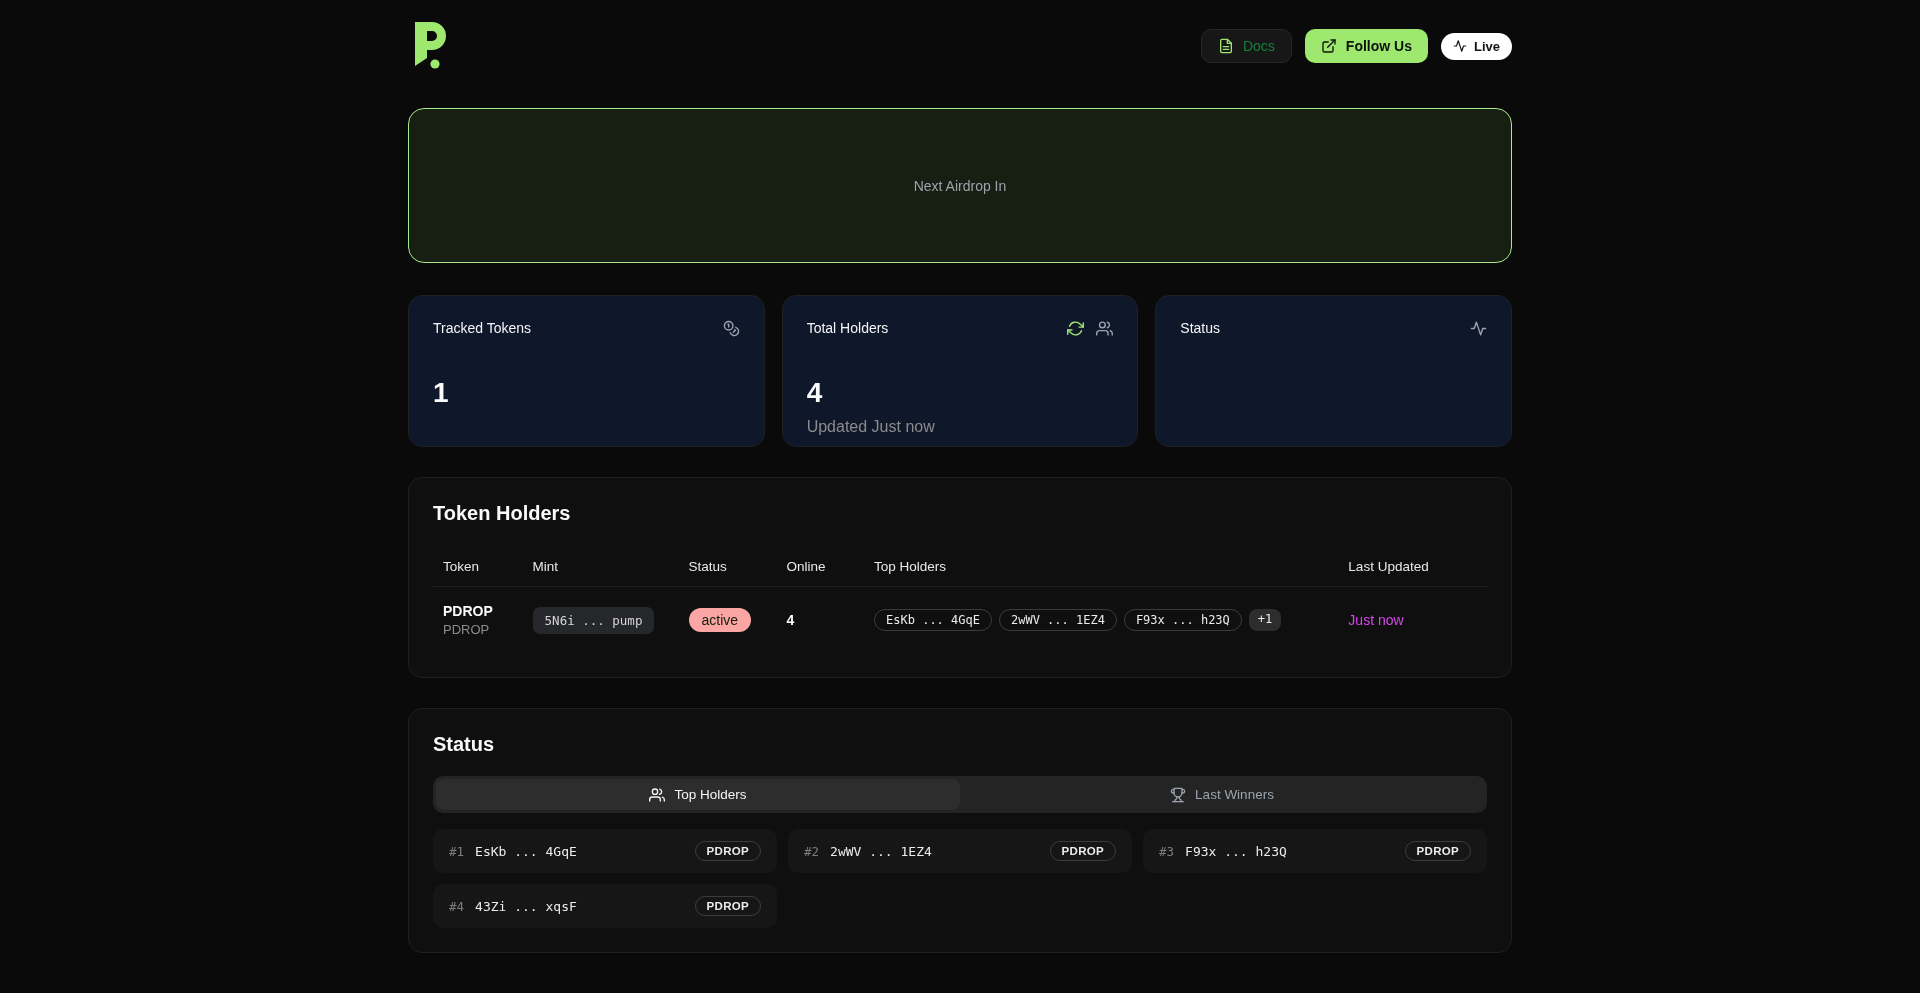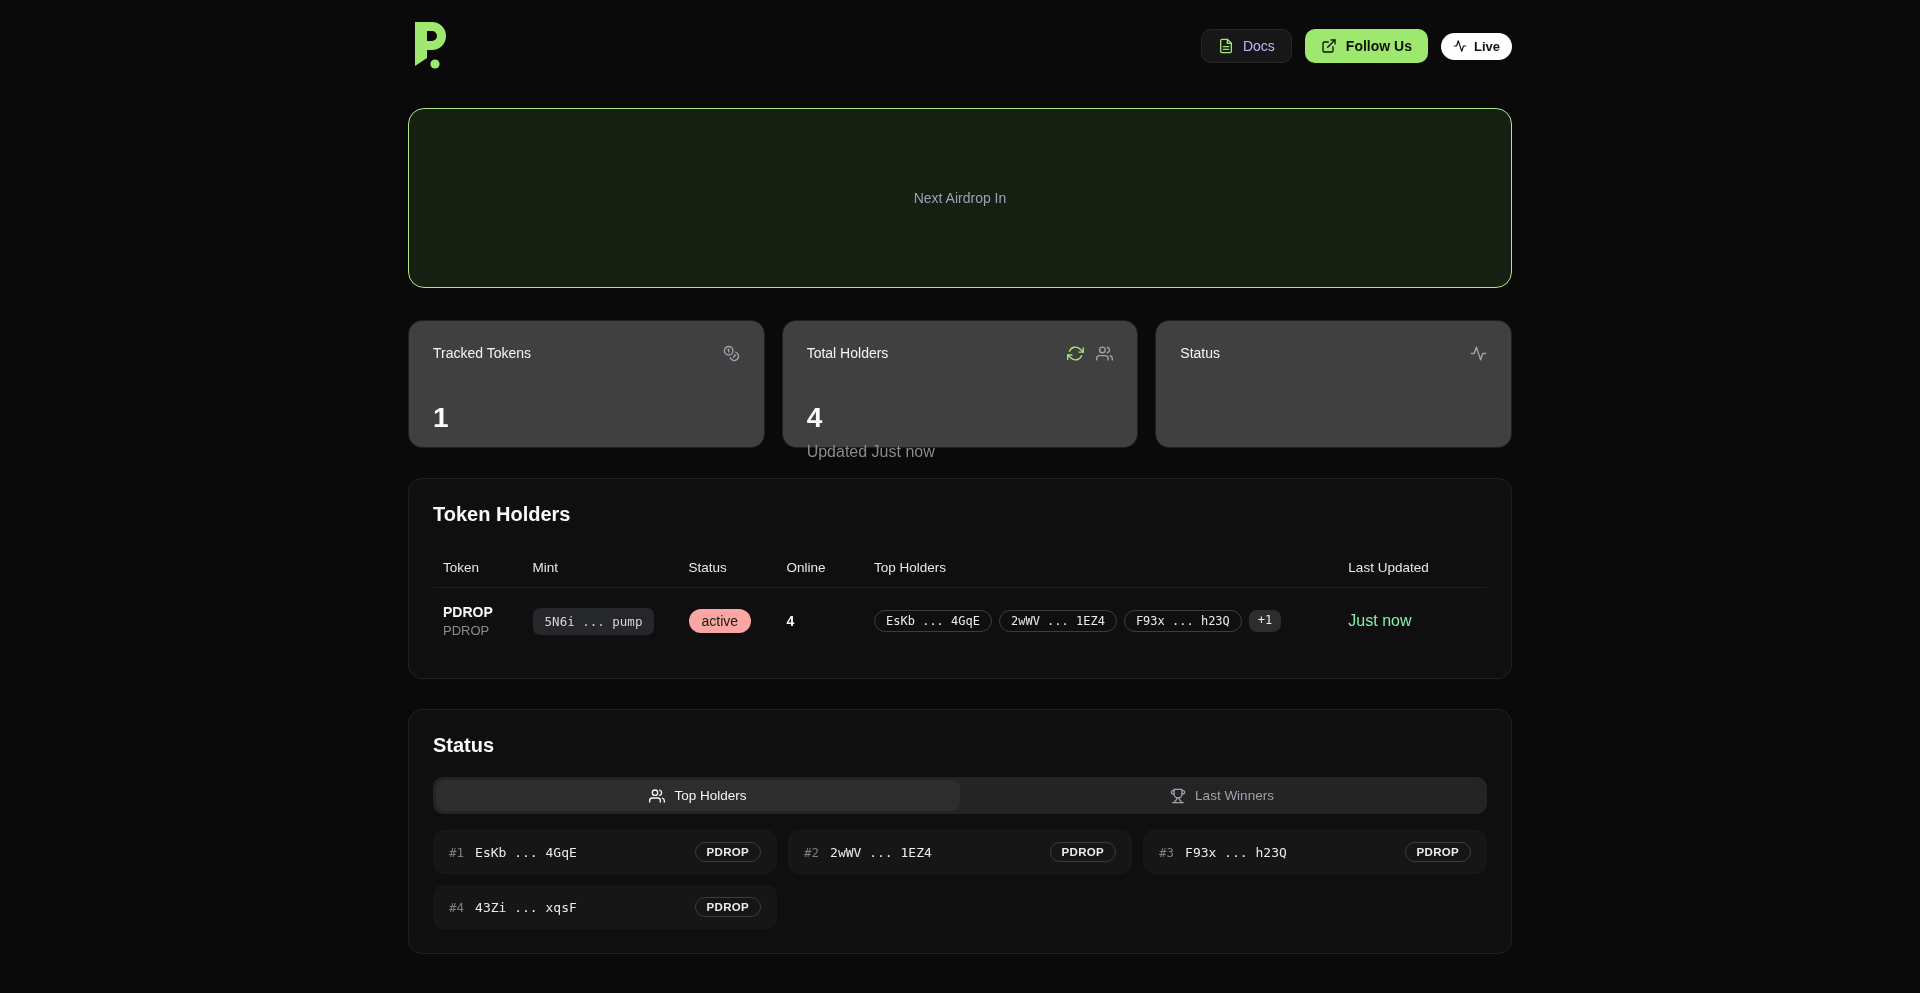--- a/index.html
+++ b/index.html
@@ -10,41 +10,41 @@
     font-family:"Liberation Sans", sans-serif;
     overflow:hidden;
   }
   .container { width:1104px; margin:0 auto; }
 
   
   .topbar { display:flex; align-items:center; justify-content:space-between; padding-top:18px; height:74px; }
   .logo { width:46px; height:54px; display:flex; align-items:center; cursor:pointer; }
   .header-actions { display:flex; align-items:center; gap:13px; }
   .btn { display:inline-flex; align-items:center; gap:9px; border-radius:10px; font-size:14px; cursor:pointer; border:none; font-family:"Liberation Sans",sans-serif; }
-  .btn-docs { background:#161716; border:1px solid #262826; color:#c4b5fd; padding:8px 16px; height:34px; }
+  .btn-docs { background:#161716; border:1px solid #262826; color:#15803d; padding:8px 16px; height:34px; }
   .btn-docs svg { stroke:#9fe870; }
   .btn-follow { background:#9fe870; color:#0c140a; padding:8px 16px; height:34px; font-weight:700; }
   .btn-follow svg { stroke:#0c140a; }
   .badge-live { display:inline-flex; align-items:center; gap:7px; background:#ffffff; color:#141414; border-radius:999px; padding:5px 12px; height:27px; font-size:13px; font-weight:600; }
   .badge-live svg { stroke:#141414; }
 
   
   .airdrop-card {
-    margin-top:34px; height:180px; border:1px solid #a9e88b; border-radius:16px;
+    margin-top:34px; height:155px; border:1px solid #a9e88b; border-radius:16px;
     background:#161f11;
     display:flex; flex-direction:column; align-items:center; justify-content:center; gap:7px;
   }
   .airdrop-label { font-size:14px; color:#9ca3af; }
   .airdrop-row { display:flex; align-items:center; gap:13px; }
   .airdrop-row svg { stroke:#9fe870; }
   .countdown { font-size:38px; font-weight:700; color:#9fe870; letter-spacing:3px; font-family:"DejaVu Sans", sans-serif; }
 
   
   .stats-row { margin-top:32px; display:grid; grid-template-columns:1fr 1fr 1fr; gap:17px; }
-  .stat-card { background:#404040; border:1px solid #1f201f; border-radius:14px; height:128px; padding:24px; }
+  .stat-card { background:#0f172a; border:1px solid #1f201f; border-radius:14px; height:152px; padding:24px; }
   .stat-head { display:flex; align-items:flex-start; justify-content:space-between; }
   .stat-title { font-size:14px; font-weight:500; color:#f5f5f5; }
   .stat-icons { display:flex; gap:12px; }
   .stat-icons svg { stroke:#9ca3af; }
   .stat-icons svg.green { stroke:#9fe870; }
   .stat-value { margin-top:40px; font-size:28px; font-weight:700; color:#fafafa; }
   .stat-updated { margin-top:9px; font-size:16px; color:#8b8b8b; }
   .online-row { margin-top:40px; display:flex; align-items:center; gap:10px; }
   .online-dot { width:9px; height:9px; border-radius:50%; background:#6abf69; }
   .online-text { font-size:28px; font-weight:700; color:#fafafa; }
@@ -56,21 +56,21 @@
   th { text-align:left; font-size:13.5px; font-weight:500; color:#e8e8e8; padding:12px 10px; border-bottom:1px solid #1e1f1e; }
   td { padding:16px 10px; vertical-align:middle; }
   .tk-name { font-size:14px; font-weight:700; color:#fafafa; }
   .tk-sub { font-size:13px; color:#8b8b8b; margin-top:3px; }
   .mint-chip { display:inline-block; background:#26272b; border-radius:7px; padding:6px 12px; font-family:"DejaVu Sans Mono", monospace; font-size:12.5px; color:#d6d6d6; }
   .status-pill { display:inline-block; background:#fca5a5; color:#11200b; border-radius:999px; padding:4px 13px; font-size:14px; }
   .holders-num { font-size:14px; font-weight:700; color:#fafafa; }
   .chips { display:flex; flex-wrap:wrap; gap:7px; max-width:420px; }
   .chip { display:inline-block; border:1px solid #3b3c3b; border-radius:999px; padding:3px 11px; font-family:"DejaVu Sans Mono", monospace; font-size:12px; color:#ececec; background:transparent; }
   .chip-more { display:inline-block; background:#2c2d2c; border-radius:8px; padding:3px 9px; font-family:"DejaVu Sans Mono", monospace; font-size:12px; color:#ececec; }
-  .updated-cell { font-size:16px; color:#86efac; }
+  .updated-cell { font-size:14px; color:#d946ef; }
 
   
   .tabbar { margin-top:20px; background:#232423; border-radius:10px; padding:3px; display:flex; }
   .tab { flex:1; display:flex; align-items:center; justify-content:center; gap:9px; height:31px; border-radius:8px; font-size:13.5px; color:#9ca3af; cursor:pointer; }
   .tab svg { stroke:#9ca3af; }
   .tab.active { background:#2c2d2c; color:#f5f5f5; }
   .tab.active svg { stroke:#f5f5f5; }
   .holders-grid { margin-top:16px; display:grid; grid-template-columns:1fr 1fr 1fr; gap:11px; }
   .holder-item { background:#151615; border-radius:10px; height:44px; display:flex; align-items:center; justify-content:space-between; padding:0 16px; cursor:default; }
   .holder-left { display:flex; align-items:center; gap:11px; }

